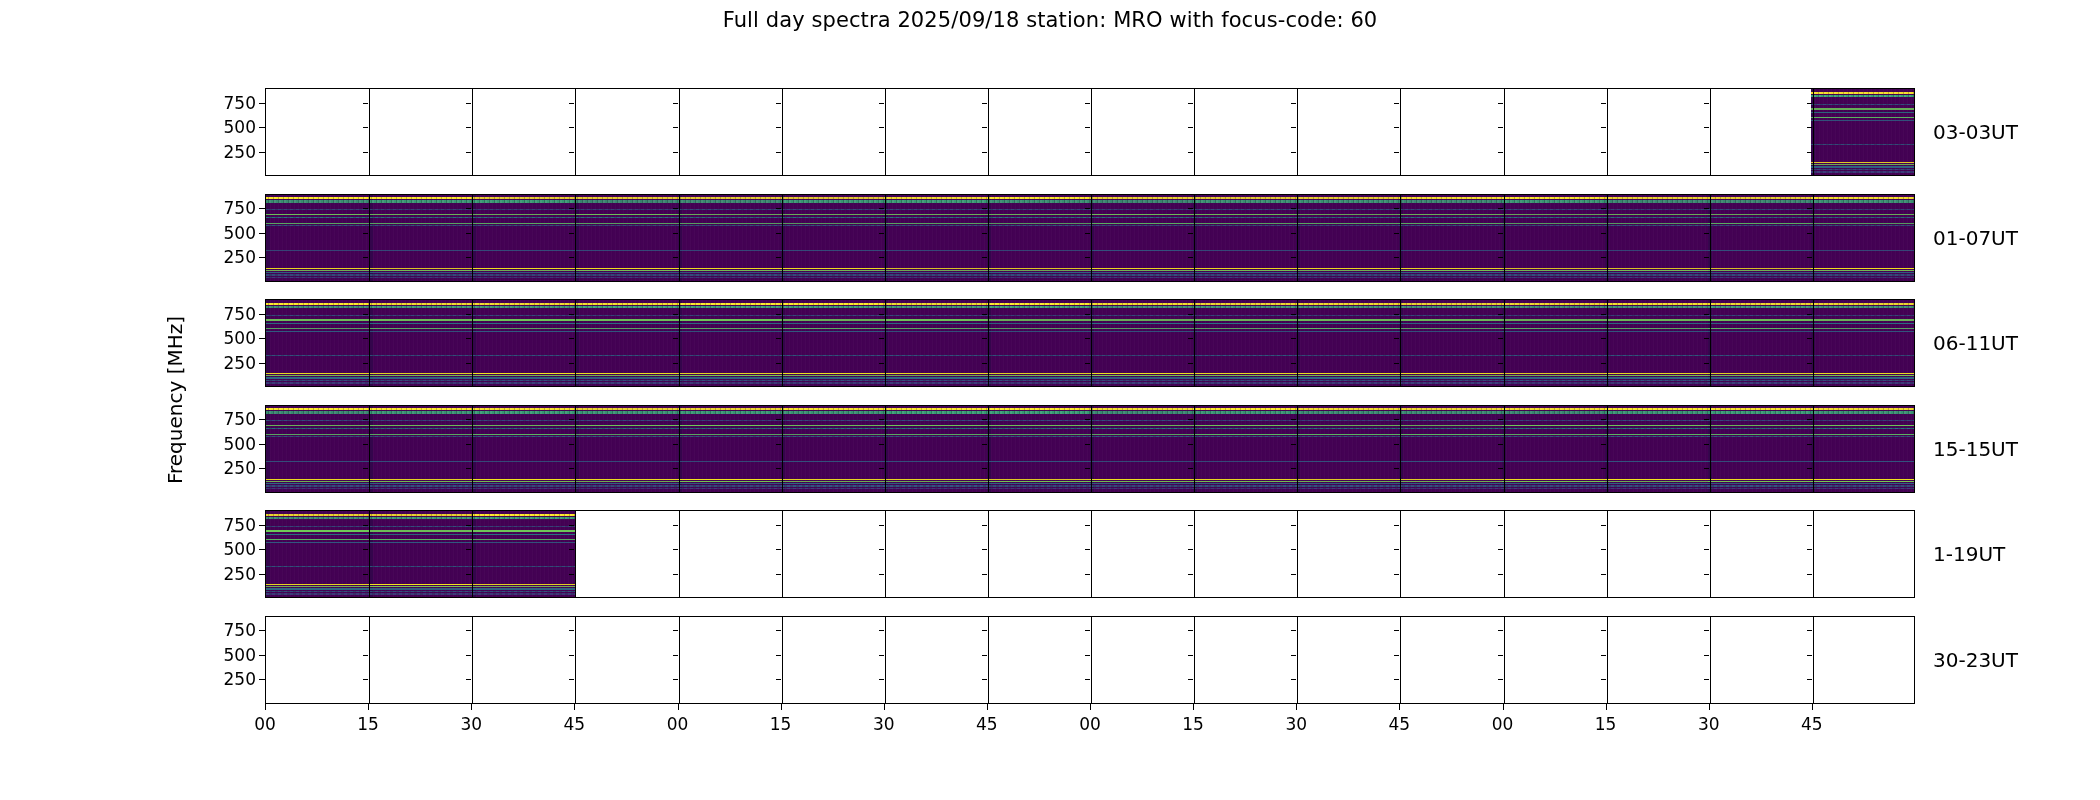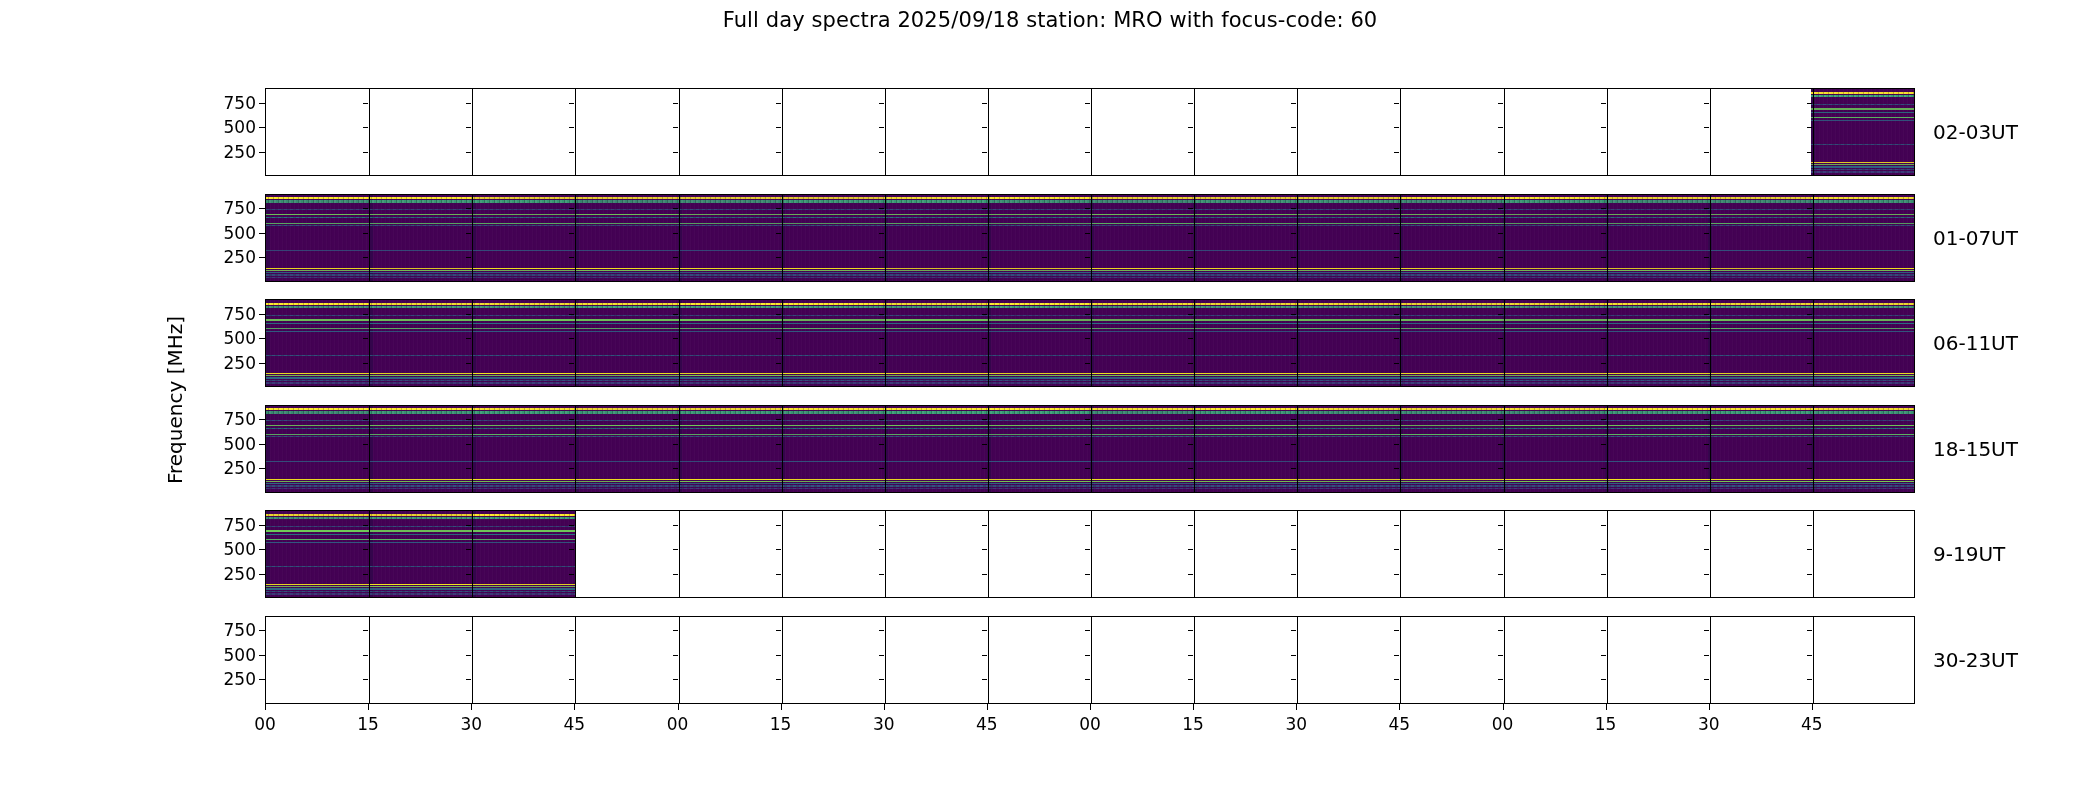--- a/index.html
+++ b/index.html
@@ -286,21 +286,21 @@
         <div class="ytick inner" style="left: 613.75px; top: 16.6667%;"></div>
         <div class="ytick inner" style="left: 716.875px; top: 16.6667%;"></div>
         <div class="ytick inner" style="left: 820px; top: 16.6667%;"></div>
         <div class="ytick inner" style="left: 923.125px; top: 16.6667%;"></div>
         <div class="ytick inner" style="left: 1026.25px; top: 16.6667%;"></div>
         <div class="ytick inner" style="left: 1129.38px; top: 16.6667%;"></div>
         <div class="ytick inner" style="left: 1232.5px; top: 16.6667%;"></div>
         <div class="ytick inner" style="left: 1335.62px; top: 16.6667%;"></div>
         <div class="ytick inner" style="left: 1438.75px; top: 16.6667%;"></div>
         <div class="ytick inner" style="left: 1541.88px; top: 16.6667%;"></div>
-        <div class="row-label">02-03UT</div>
+        <div class="row-label">03-03UT</div>
       </div>
       <div class="row-block" style="top: 105.5px;">
         <div class="row-axes">
           <div class="panels">
             <div class="panel filled" style="width: 103.125px;">
               <div class="panel-noise"></div>
               <div class="panel-gutter"></div>
               <div class="band" style="top: 3.22222%; height: 2.44444%; background: repeating-linear-gradient(90deg, rgba(255, 255, 255, 0) 0px, rgba(255, 255, 255, 0) 2px, rgba(0, 0, 0, 0.22) 2px, rgba(0, 0, 0, 0.22) 3px, rgba(255, 255, 255, 0.1) 3px, rgba(255, 255, 255, 0.1) 5px) rgb(253, 231, 37); opacity: 0.998;"></div>
               <div class="band" style="top: 6.55556%; height: 2.88889%; background: repeating-linear-gradient(90deg, rgba(255, 255, 255, 0) 0px, rgba(255, 255, 255, 0) 2px, rgba(0, 0, 0, 0.22) 2px, rgba(0, 0, 0, 0.22) 3px, rgba(255, 255, 255, 0.1) 3px, rgba(255, 255, 255, 0.1) 5px) rgb(53, 183, 121); opacity: 0.752;"></div>
               <div class="band" style="top: 17%; height: 1.11111%; background: repeating-linear-gradient(90deg, rgba(255, 255, 255, 0) 0px, rgba(255, 255, 255, 0) 3px, rgba(0, 0, 0, 0.18) 3px, rgba(0, 0, 0, 0.18) 6px) rgb(49, 104, 142); opacity: 0.615;"></div>
@@ -1321,21 +1321,21 @@
         <div class="ytick inner" style="left: 613.75px; top: 16.6667%;"></div>
         <div class="ytick inner" style="left: 716.875px; top: 16.6667%;"></div>
         <div class="ytick inner" style="left: 820px; top: 16.6667%;"></div>
         <div class="ytick inner" style="left: 923.125px; top: 16.6667%;"></div>
         <div class="ytick inner" style="left: 1026.25px; top: 16.6667%;"></div>
         <div class="ytick inner" style="left: 1129.38px; top: 16.6667%;"></div>
         <div class="ytick inner" style="left: 1232.5px; top: 16.6667%;"></div>
         <div class="ytick inner" style="left: 1335.62px; top: 16.6667%;"></div>
         <div class="ytick inner" style="left: 1438.75px; top: 16.6667%;"></div>
         <div class="ytick inner" style="left: 1541.88px; top: 16.6667%;"></div>
-        <div class="row-label">18-15UT</div>
+        <div class="row-label">15-15UT</div>
       </div>
       <div class="row-block" style="top: 422px;">
         <div class="row-axes">
           <div class="panels">
             <div class="panel filled" style="width: 103.125px;">
               <div class="panel-noise"></div>
               <div class="panel-gutter"></div>
               <div class="band" style="top: 3.22222%; height: 2.44444%; background: repeating-linear-gradient(90deg, rgba(255, 255, 255, 0) 0px, rgba(255, 255, 255, 0) 2px, rgba(0, 0, 0, 0.22) 2px, rgba(0, 0, 0, 0.22) 3px, rgba(255, 255, 255, 0.1) 3px, rgba(255, 255, 255, 0.1) 5px) rgb(253, 231, 37); opacity: 0.901;"></div>
               <div class="band" style="top: 6.55556%; height: 2.88889%; background: repeating-linear-gradient(90deg, rgba(255, 255, 255, 0) 0px, rgba(255, 255, 255, 0) 2px, rgba(0, 0, 0, 0.22) 2px, rgba(0, 0, 0, 0.22) 3px, rgba(255, 255, 255, 0.1) 3px, rgba(255, 255, 255, 0.1) 5px) rgb(53, 183, 121); opacity: 0.742;"></div>
               <div class="band" style="top: 17%; height: 1.11111%; background: repeating-linear-gradient(90deg, rgba(255, 255, 255, 0) 0px, rgba(255, 255, 255, 0) 3px, rgba(0, 0, 0, 0.18) 3px, rgba(0, 0, 0, 0.18) 6px) rgb(49, 104, 142); opacity: 0.632;"></div>
@@ -1458,21 +1458,21 @@
         <div class="ytick inner" style="left: 613.75px; top: 16.6667%;"></div>
         <div class="ytick inner" style="left: 716.875px; top: 16.6667%;"></div>
         <div class="ytick inner" style="left: 820px; top: 16.6667%;"></div>
         <div class="ytick inner" style="left: 923.125px; top: 16.6667%;"></div>
         <div class="ytick inner" style="left: 1026.25px; top: 16.6667%;"></div>
         <div class="ytick inner" style="left: 1129.38px; top: 16.6667%;"></div>
         <div class="ytick inner" style="left: 1232.5px; top: 16.6667%;"></div>
         <div class="ytick inner" style="left: 1335.62px; top: 16.6667%;"></div>
         <div class="ytick inner" style="left: 1438.75px; top: 16.6667%;"></div>
         <div class="ytick inner" style="left: 1541.88px; top: 16.6667%;"></div>
-        <div class="row-label">9-19UT</div>
+        <div class="row-label">1-19UT</div>
       </div>
       <div class="row-block" style="top: 527.5px;">
         <div class="row-axes">
           <div class="panels">
             <div class="panel" style="width: 103.125px;"></div>
             <div class="panel" style="width: 103.125px;"></div>
             <div class="panel" style="width: 103.125px;"></div>
             <div class="panel" style="width: 103.125px;"></div>
             <div class="panel" style="width: 103.125px;"></div>
             <div class="panel" style="width: 103.125px;"></div>

